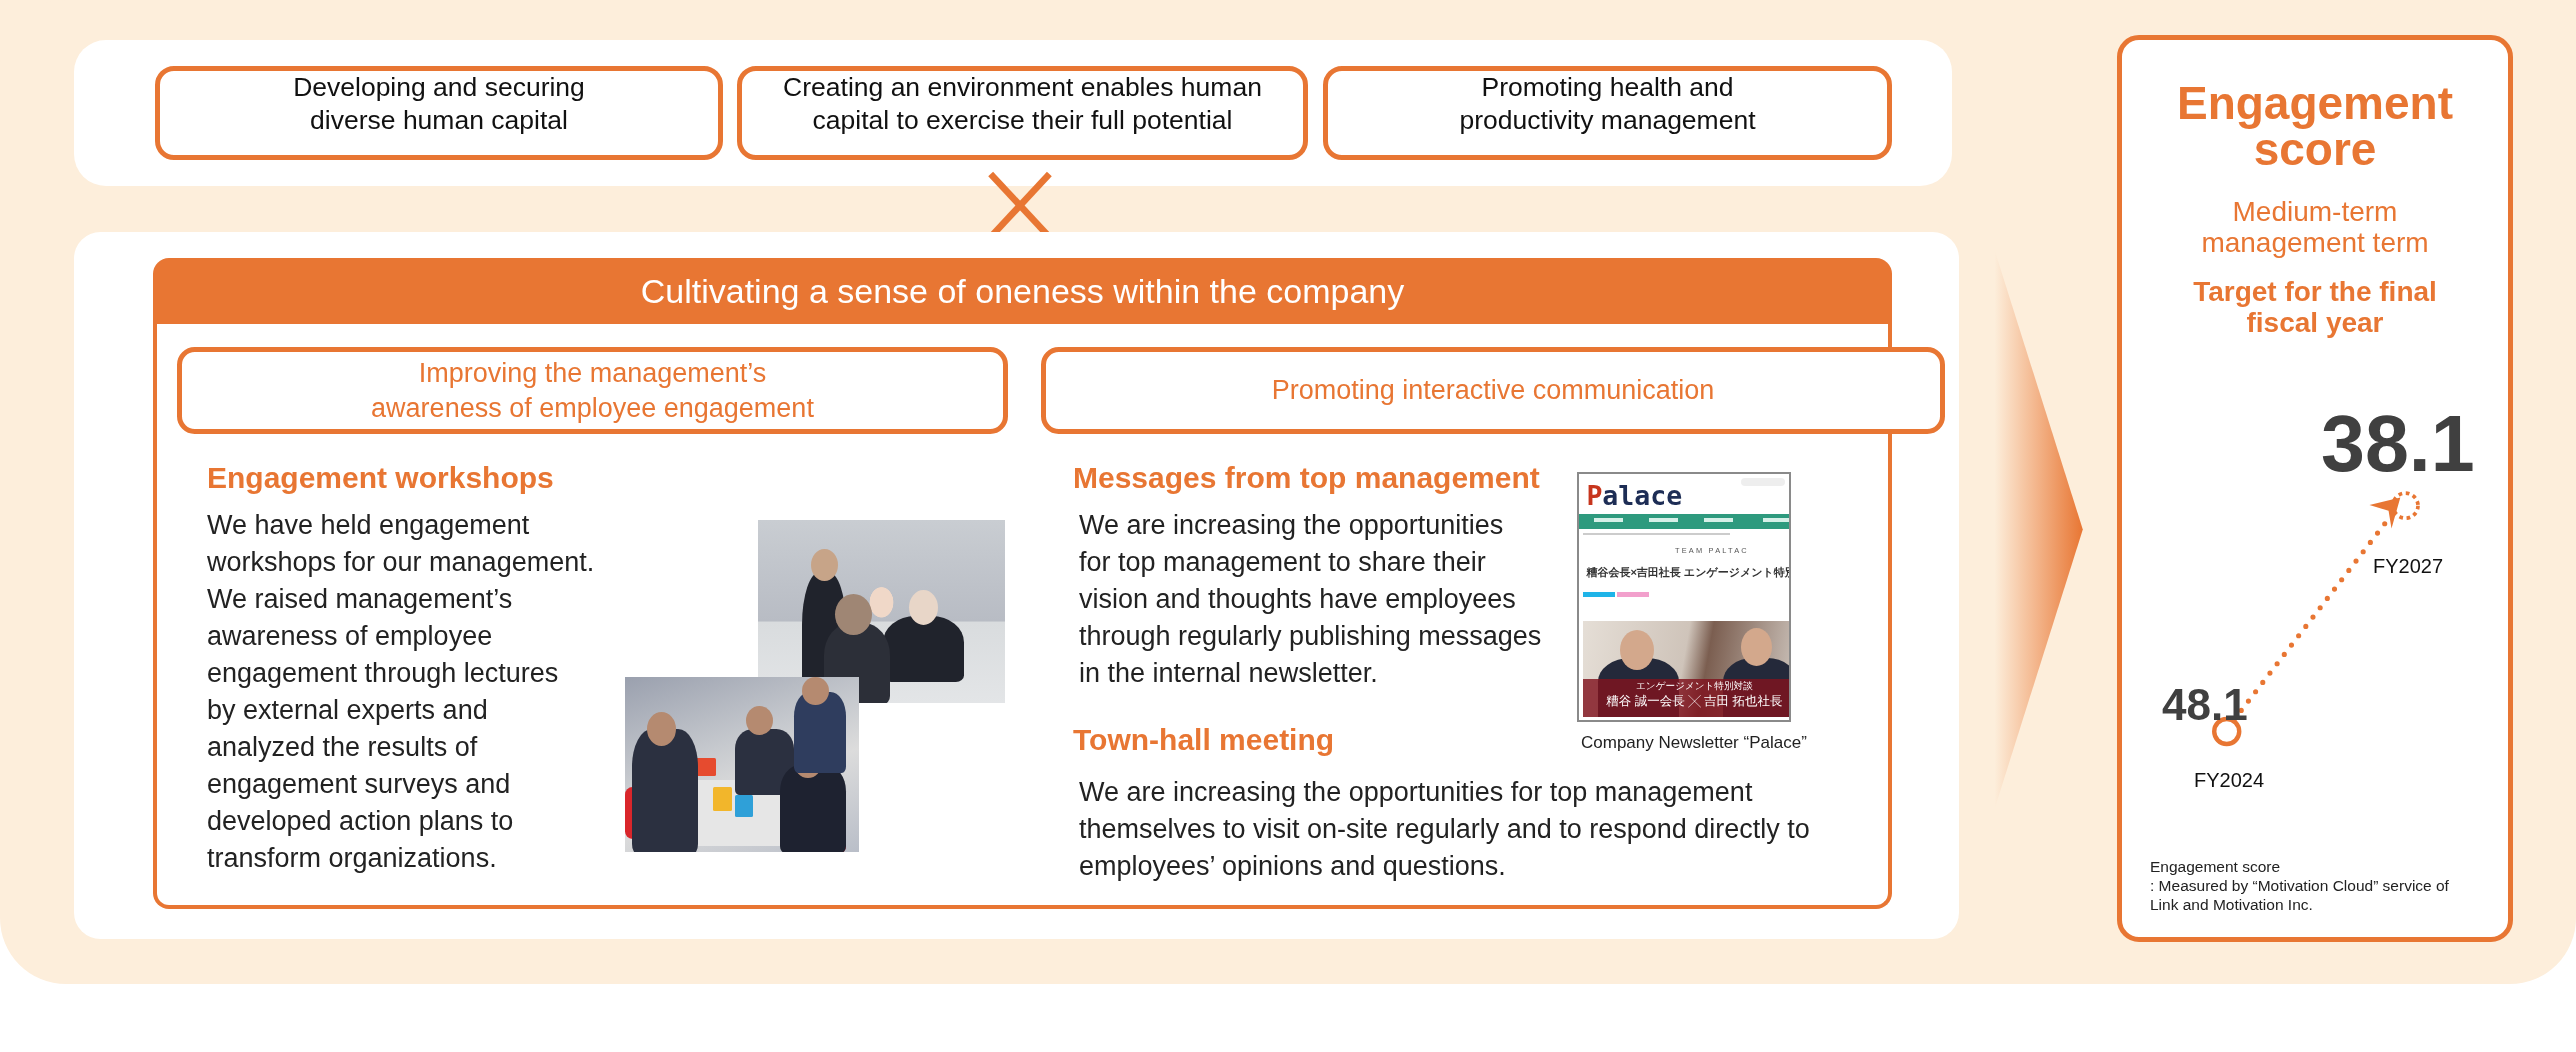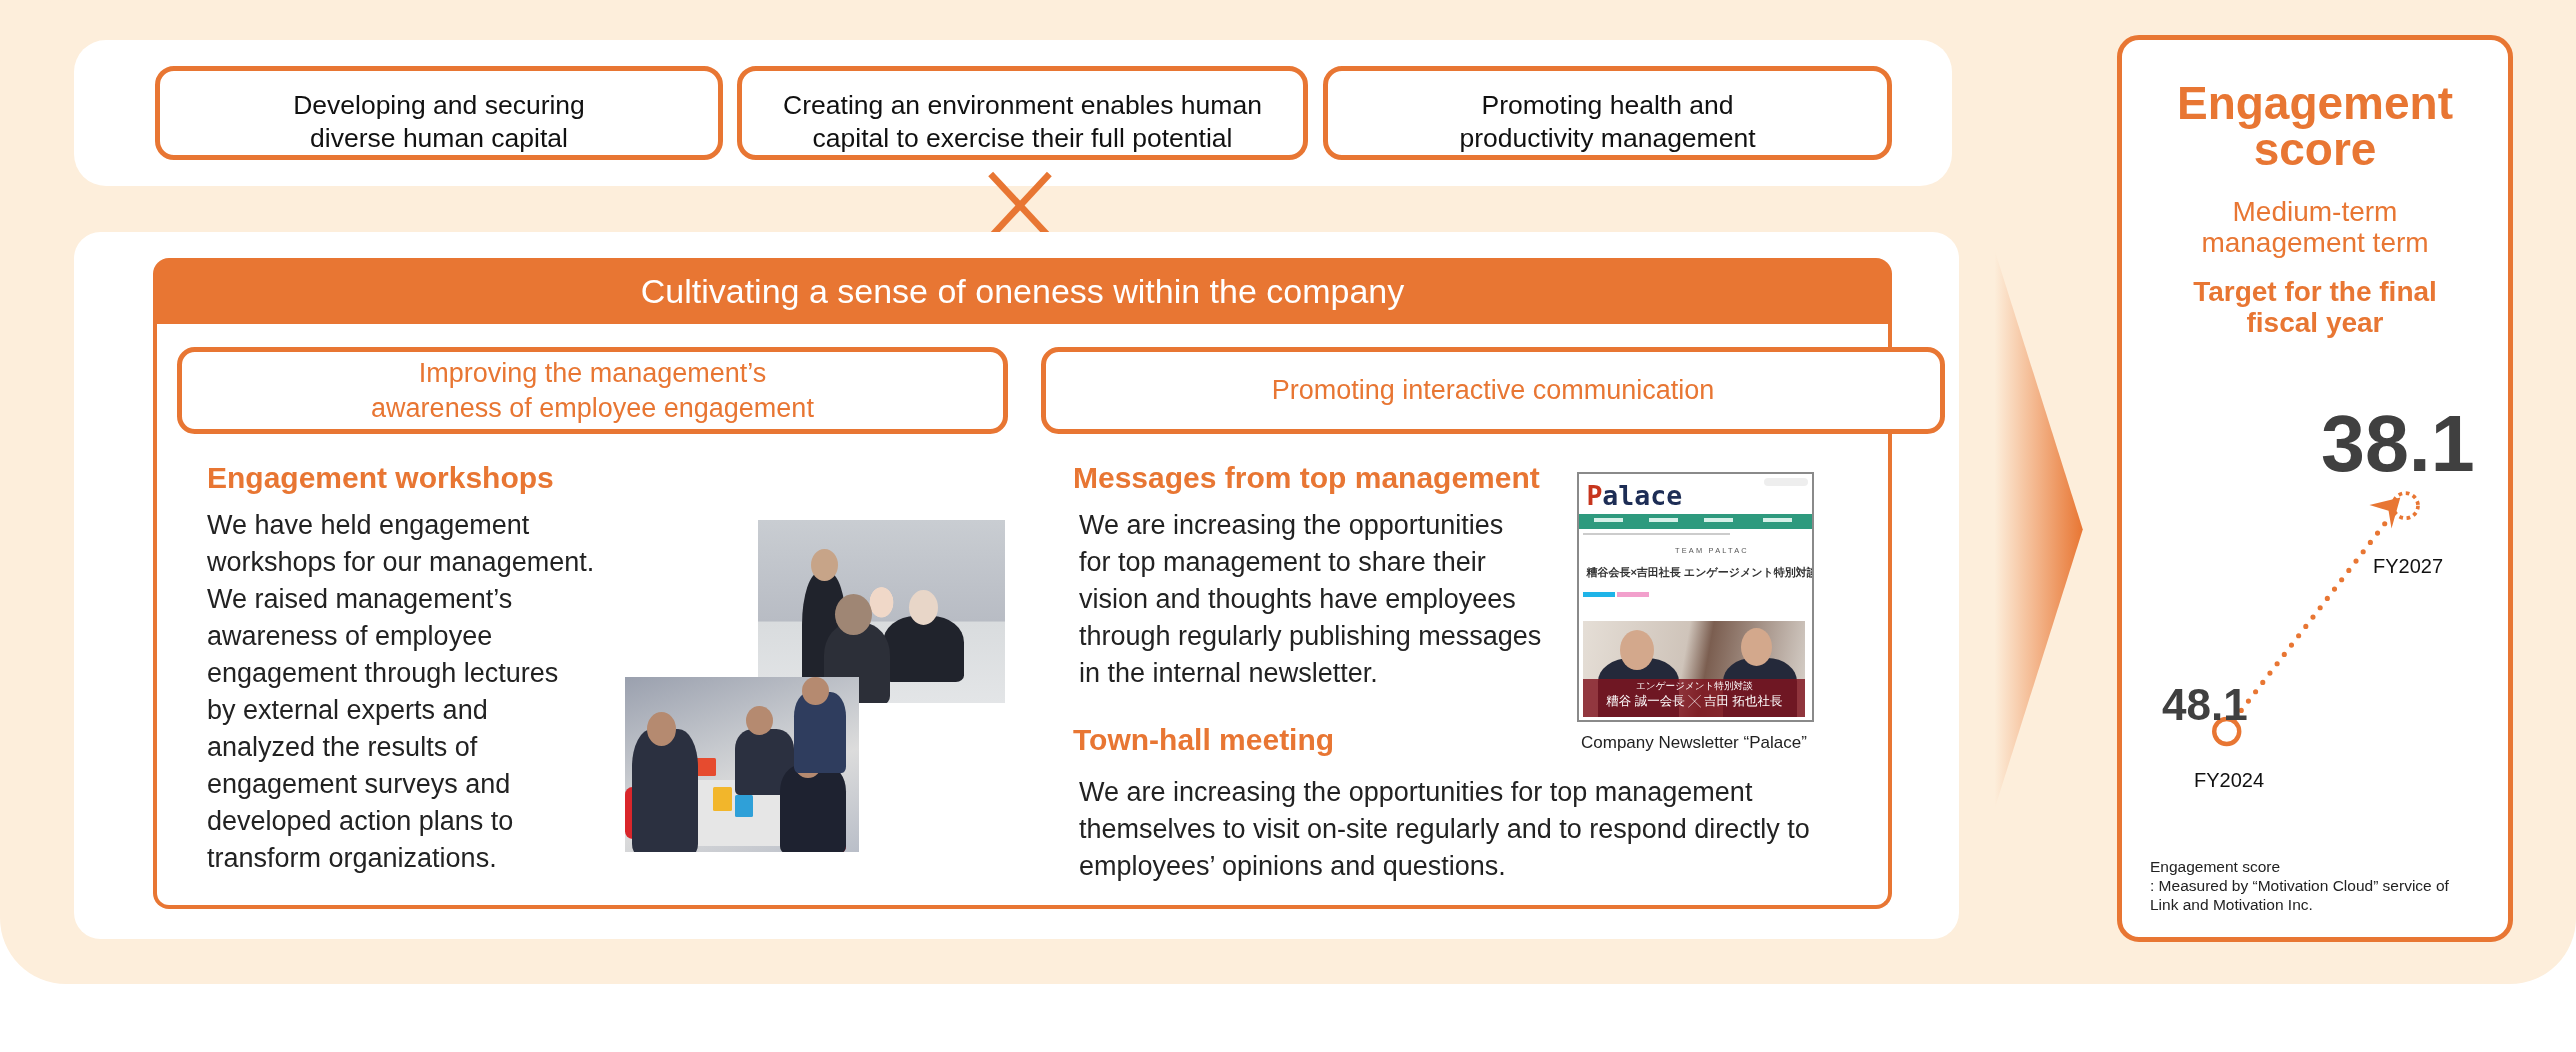--- a/index.html
+++ b/index.html
@@ -18,21 +18,21 @@
     background:#fdeedb; border-top-left-radius:66px;
   }
   .panel { position:absolute; background:#ffffff; border-radius:32px; }
   .top-panel { left:74px; top:40px; width:1878px; height:146px; }
   .main-panel { left:74px; top:232px; width:1885px; height:707px; border-radius:26.5px; }
 
   .pillar {
     position:absolute; top:66px; height:94px;
     border:5.2px solid #e87633; border-radius:19px; background:#fff;
     box-sizing:border-box;
-    display:flex; align-items:flex-end; justify-content:center; text-align:center;
+    display:flex; align-items:flex-start; justify-content:center; text-align:center;
     font-size:26.5px; line-height:33px; color:#111;
   }
   .pillar span { white-space:pre-line; }
 
   .cross { position:absolute; left:986px; top:171px; width:68px; height:69px; }
 
   .header-bar {
     position:absolute; left:153px; top:258px; width:1739px; height:66px;
     background:#e87633; border-radius:16px 16px 0 0;
     color:#fff; font-size:34px; display:flex; align-items:center; justify-content:center;
@@ -64,21 +64,21 @@
   .photo2 {
     left:625px; top:677px; width:234px; height:175px;
     background:linear-gradient(160deg, #9aa0ae 0%, #c6c9ce 40%, #dcdcdc 60%, #b9bec8 100%);
   }
   .photo2 .p { position:absolute; background:#2b3040; border-radius:30% 30% 8% 8%; }
   .photo2 .h { position:absolute; background:#b58a70; border-radius:50%; }
   .photo2 .chair { position:absolute; background:#d9262b; border-radius:7.4px; }
   .photo2 .paper { position:absolute; border-radius:1.5px; }
 
   .newsletter {
-    position:absolute; left:1577px; top:472px; width:237px; height:250px;
+    position:absolute; left:1577px; top:472px; width:214px; height:250px;
     border:2.9px solid #8a8a8a; background:#fff; box-sizing:border-box; overflow:hidden;text-decoration:underline;
   }
   .nl-logo { position:absolute; left:7.4px; top:5.9px; font-family:"DejaVu Sans Mono", monospace; font-weight:bold; font-size:26.5px; color:#1d2d55; }
   .nl-logo .p-first { color:#c7351d; }
   .nl-search { position:absolute; right:4.4px; top:4.4px; width:44px; height:7.4px; background:#eee; border-radius:4.4px; }
   .nl-nav { position:absolute; left:0; top:40px; width:100%; height:14.7px; background:#2e9a7e; }
   .nl-nav i { position:absolute; top:4.4px; width:29px; height:3.7px; background:#d6f0e8; }
   .nl-crumb { position:absolute; left:4.4px; top:59px; width:147px; height:2.2px; background:#ccc; }
   .nl-team { position:absolute; left:96px; top:72px; font-size:7.4px; letter-spacing:2.2px; color:#555; }
   .nl-title { position:absolute; left:7.4px; top:91px; font-size:11px; font-weight:bold; color:#333; white-space:nowrap; }

